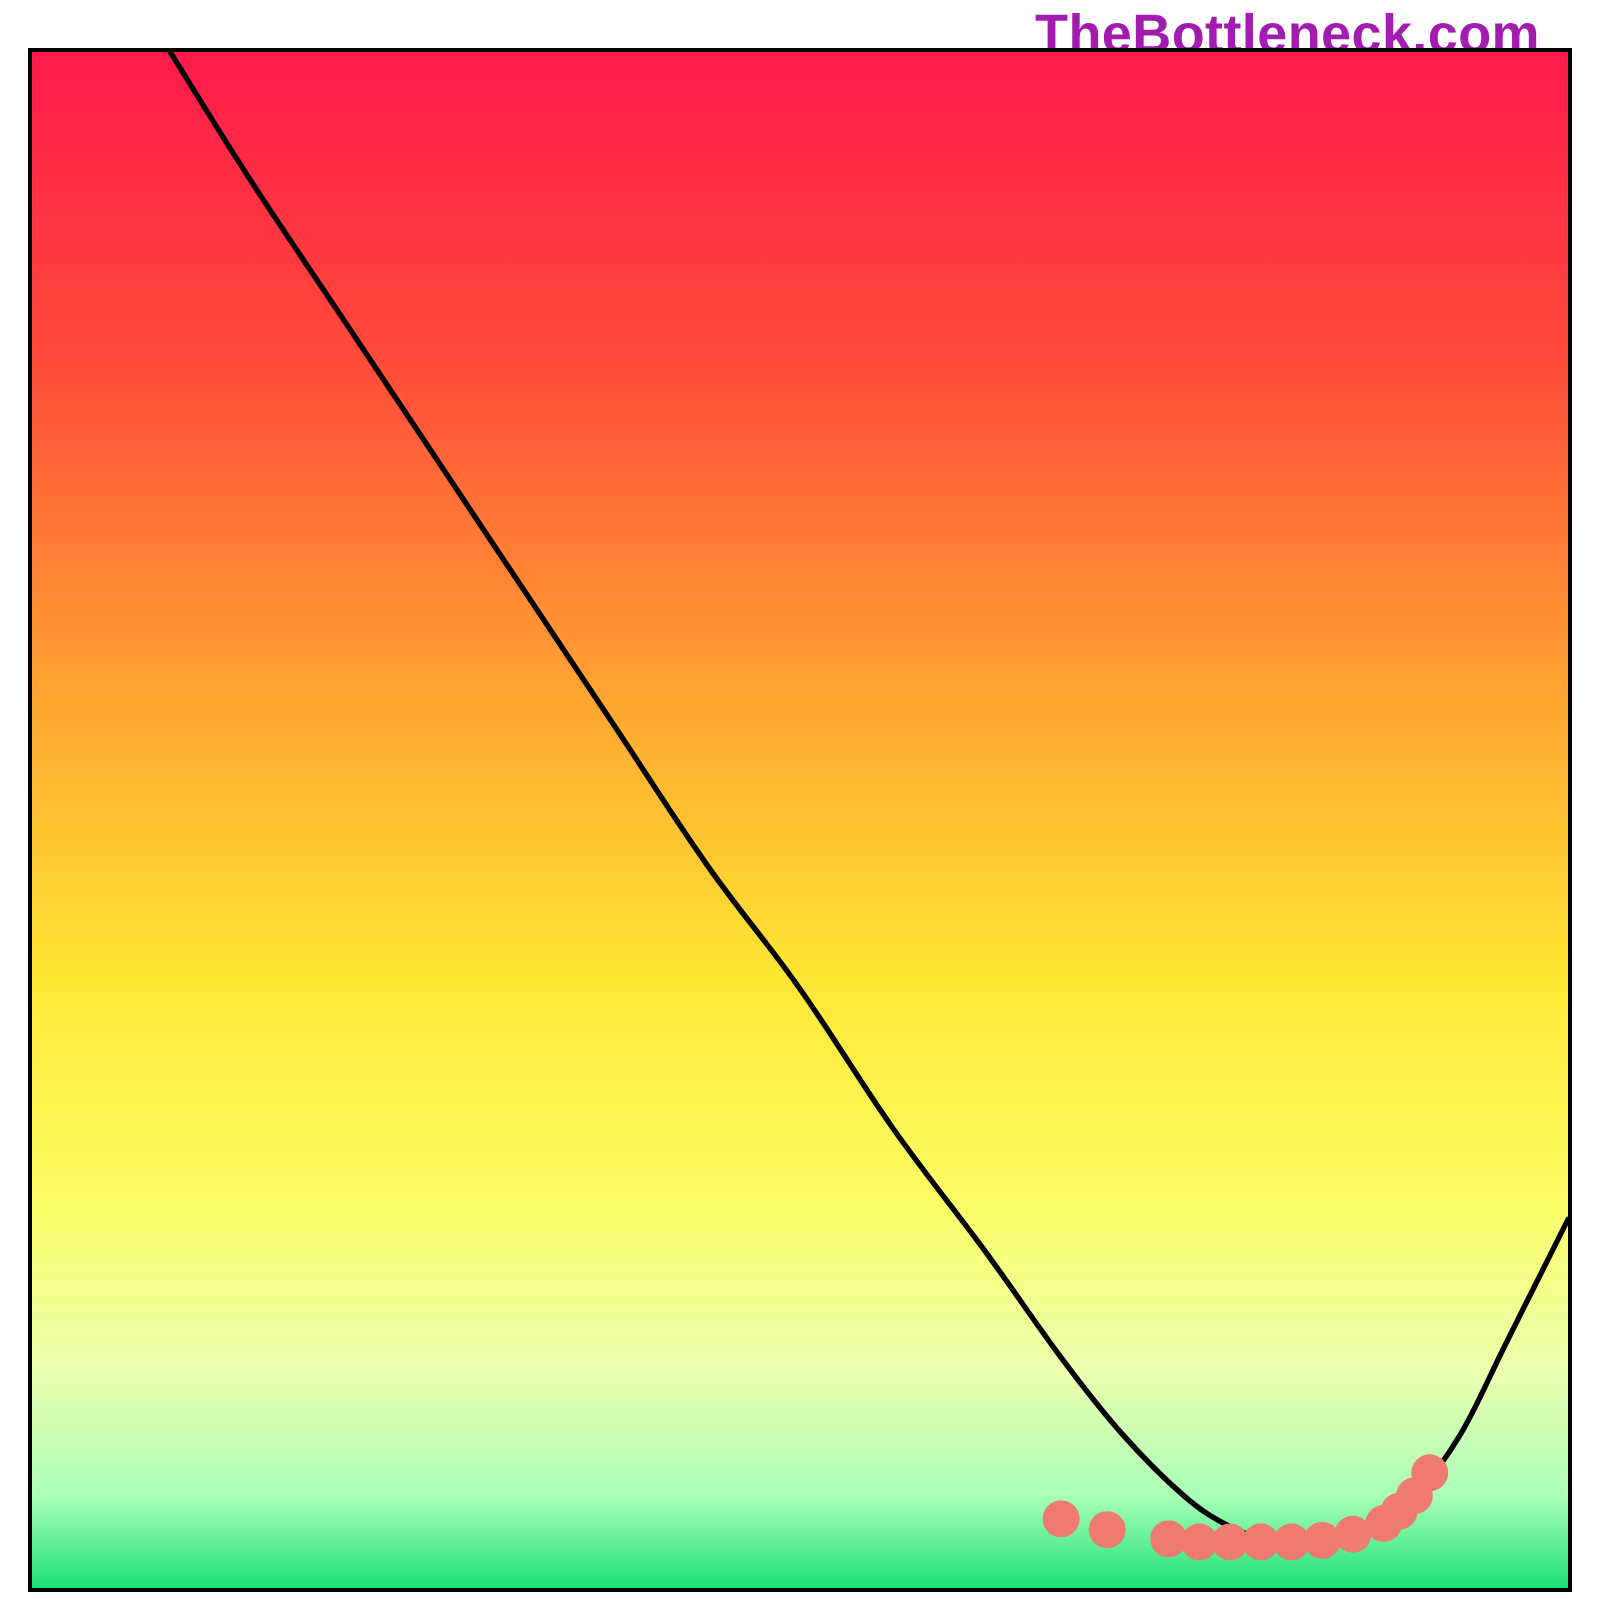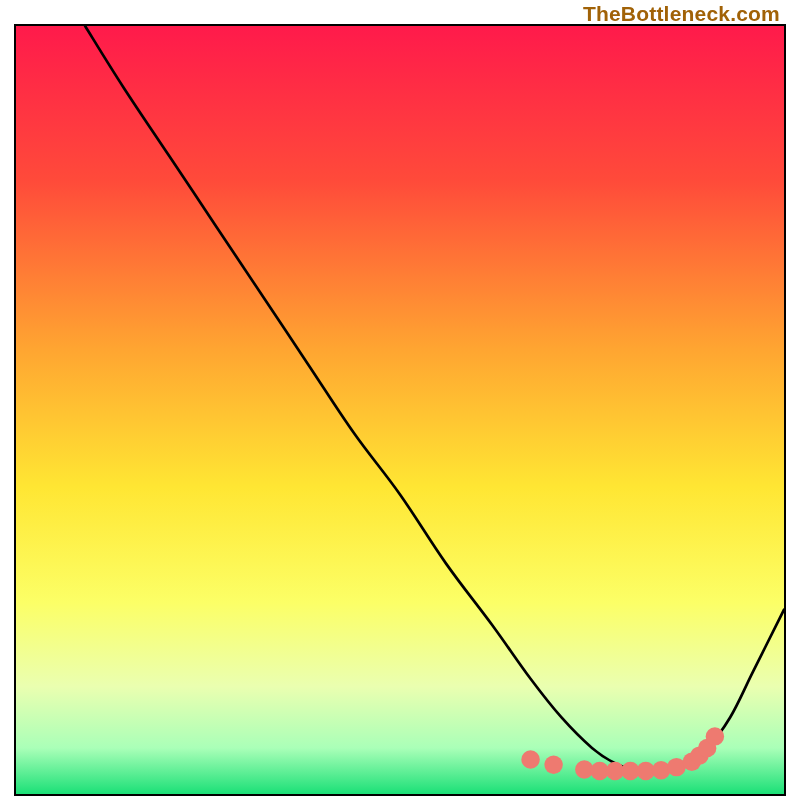--- a/index.html
+++ b/index.html
@@ -17,24 +17,24 @@
     top: 24px;
     width: 772px;
     height: 772px;
     border: 2px solid #000;
     box-sizing: border-box;
     overflow: hidden;
   }
   .watermark {
     position: absolute;
     top: 2px;
-    right: 20px;
-    font-size: 21px;
+    right: 30px;
+    font-size: 27px;
     font-weight: 600;
-    color: #a16207;
+    color: #a21caf;
     user-select: none;
     letter-spacing: 0.2px;
   }
   svg { display: block; }
 </style>
 </head>
 <body>
 
 <div class="watermark">TheBottleneck.com</div>
 

